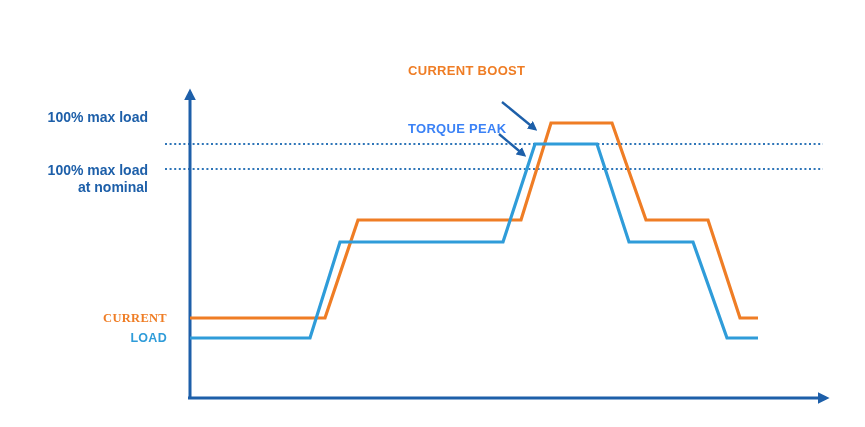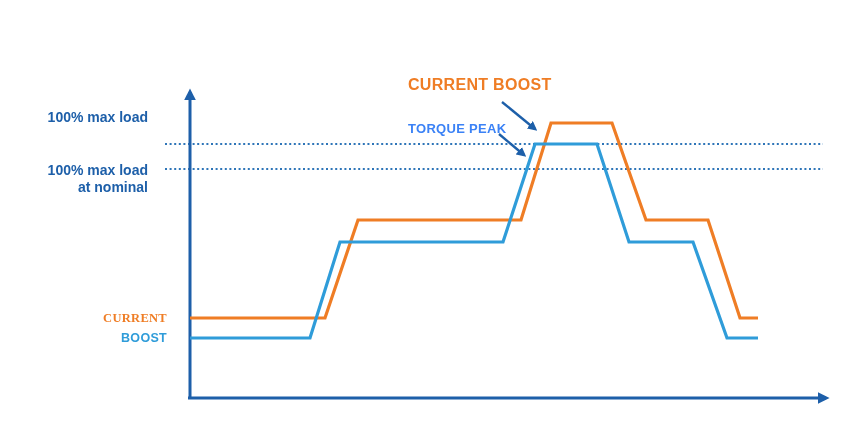--- a/index.html
+++ b/index.html
@@ -5,21 +5,21 @@
   html,body{margin:0;padding:0;background:#ffffff;}
   .figure{
     position:relative;width:865px;height:427px;background:#ffffff;
     font-family:"Liberation Sans",sans-serif;overflow:hidden;
   }
   #chart-svg{position:absolute;left:0;top:0;}
   .lbl{position:absolute;font-weight:700;white-space:nowrap;}
   .lbl div{white-space:nowrap;}
   .boost-block{right:717px;top:109px;text-align:right;font-size:14px;line-height:17.5px;}
   .nominal-block{right:717px;top:162px;text-align:right;font-size:14px;line-height:16.5px;}
-  .current-boost{left:408px;top:76px;font-size:16px;letter-spacing:.3px;}
+  .current-boost{left:408px;top:63px;font-size:13px;letter-spacing:.3px;}
   .torque-peak{left:408px;top:121px;font-size:13px;letter-spacing:.3px;}
   .current-lbl{right:698px;top:311px;font-size:12.5px;letter-spacing:.3px;text-align:right;}
   .load-lbl{right:698px;top:331px;font-size:12.5px;letter-spacing:.3px;text-align:right;}
 </style>
 </head>
 <body>
 
 <div class="figure">
 
   <svg id="chart-svg" width="865" height="427" viewBox="0 0 865 427">
@@ -46,15 +46,15 @@
     <div>100% max load</div>
     <div>at nominal</div>
   </div>
 
   <div class="lbl current-boost" style="color: rgb(239, 125, 37);">CURRENT BOOST</div>
 
   <div class="lbl torque-peak" style="color: #3b82f6;">TORQUE PEAK</div>
 
   <div class="lbl current-lbl" style="color: rgb(239, 125, 37); font-family: Liberation Serif, serif;">CURRENT</div>
 
-  <div class="lbl load-lbl" style="color: rgb(47, 156, 217);">BOOST</div>
+  <div class="lbl load-lbl" style="color: rgb(47, 156, 217);">LOAD</div>
 
 </div>
 
 </body></html>

